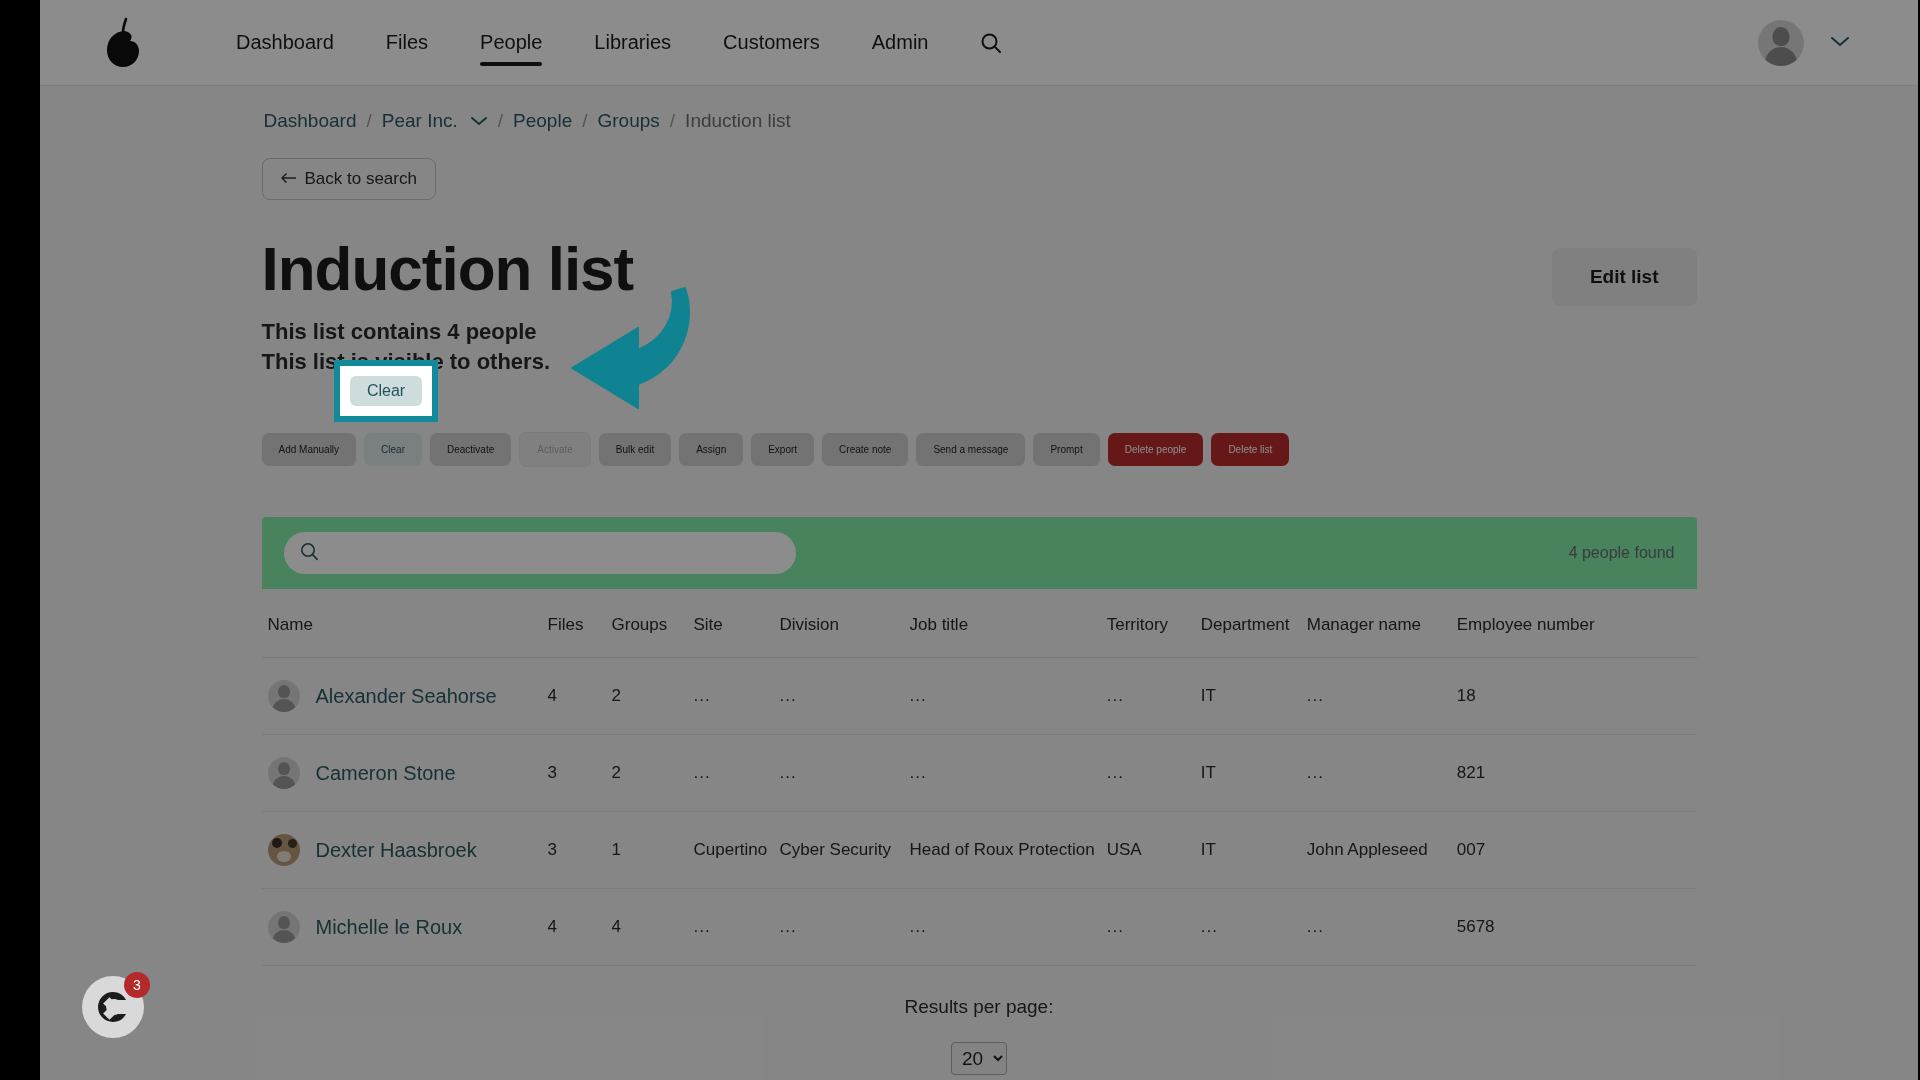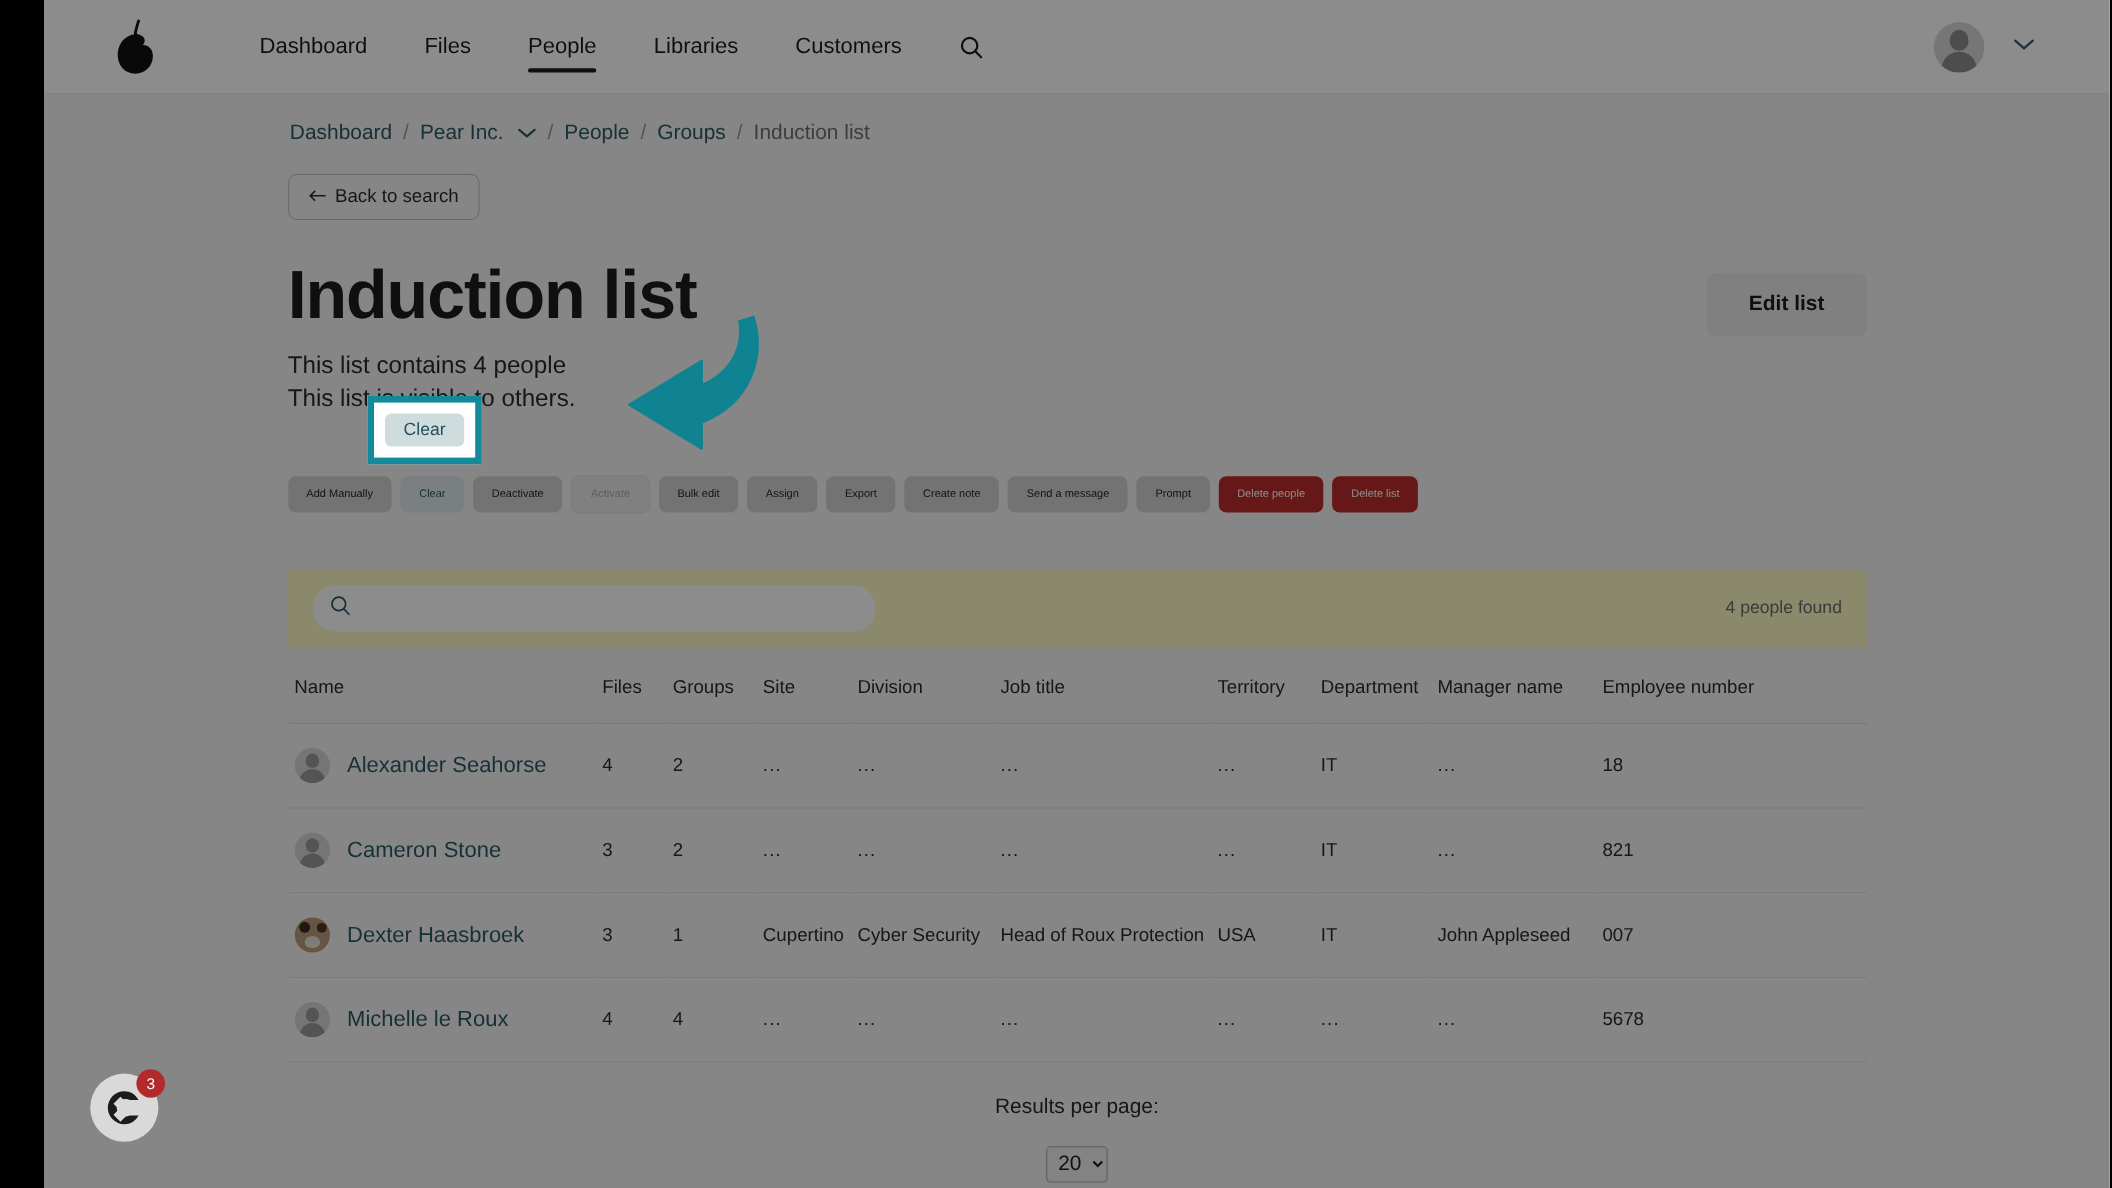--- a/index.html
+++ b/index.html
@@ -136,21 +136,21 @@
   #page-title {
     font-size: 62px;
     font-weight: 700;
     color: #1c1c1c;
     letter-spacing: -1px;
     line-height: 1.05;
   }
   #subtitle {
     margin-top: 16px;
     font-size: 22px;
-    font-weight: 400;
+    font-weight: 700;
     color: #2b2b2b;
     line-height: 1.35;
   }
   #edit-list-btn {
     margin-left: auto;
     margin-top: 12px;
     background: #e9e9e9;
     border: none;
     border-radius: 8px;
     padding: 18px 38px;
@@ -179,21 +179,21 @@
     white-space: nowrap;
     font-family: inherit;
   }
   .act-btn.disabled { background: #eaeaea; color: #a9a9a9; border:1px solid #e0e0e0; }
   .act-btn.danger { background: #bb2d2d; color: #ffffff; }
   .act-btn.clear-btn { background: #dfe7e8; color: #2c5963; }
 
   
   #search-panel {
     margin-top: 50px;
-    background: #fef9c3;
+    background: #86efac;
     border-radius: 4px 4px 0 0;
     display: flex; align-items: center;
     padding: 18px 22px;
     height: 72px;
   }
   #search-input-wrap {
     width: 512px;
     height: 42px;
     background: #ffffff;
     border-radius: 21px;
@@ -334,20 +334,21 @@
         <path d="M30 28 C26 30, 24 34, 25 40 C20 38, 17 34, 18 28 Z" fill="#7f7f7f" opacity="0"></path>
       </svg>
     </div>
 
     <div class="nav-items">
       <div class="nav-item"><span>Dashboard</span></div>
       <div class="nav-item"><span>Files</span></div>
       <div class="nav-item active"><span>People</span></div>
       <div class="nav-item"><span>Libraries</span></div>
       <div class="nav-item"><span>Customers</span></div>
+      <div class="nav-item"><span>Admin</span></div>
       <div id="nav-search">
         <svg width="22" height="22" viewBox="0 0 22 22">
           <circle cx="9.5" cy="9.5" r="7" stroke="#1d1d1d" stroke-width="2" fill="none"></circle>
           <line x1="14.6" y1="14.6" x2="20" y2="20" stroke="#1d1d1d" stroke-width="2" stroke-linecap="round"></line>
         </svg>
       </div>
     </div>
 
     <div id="user-area">
       <div class="avatar-big">

